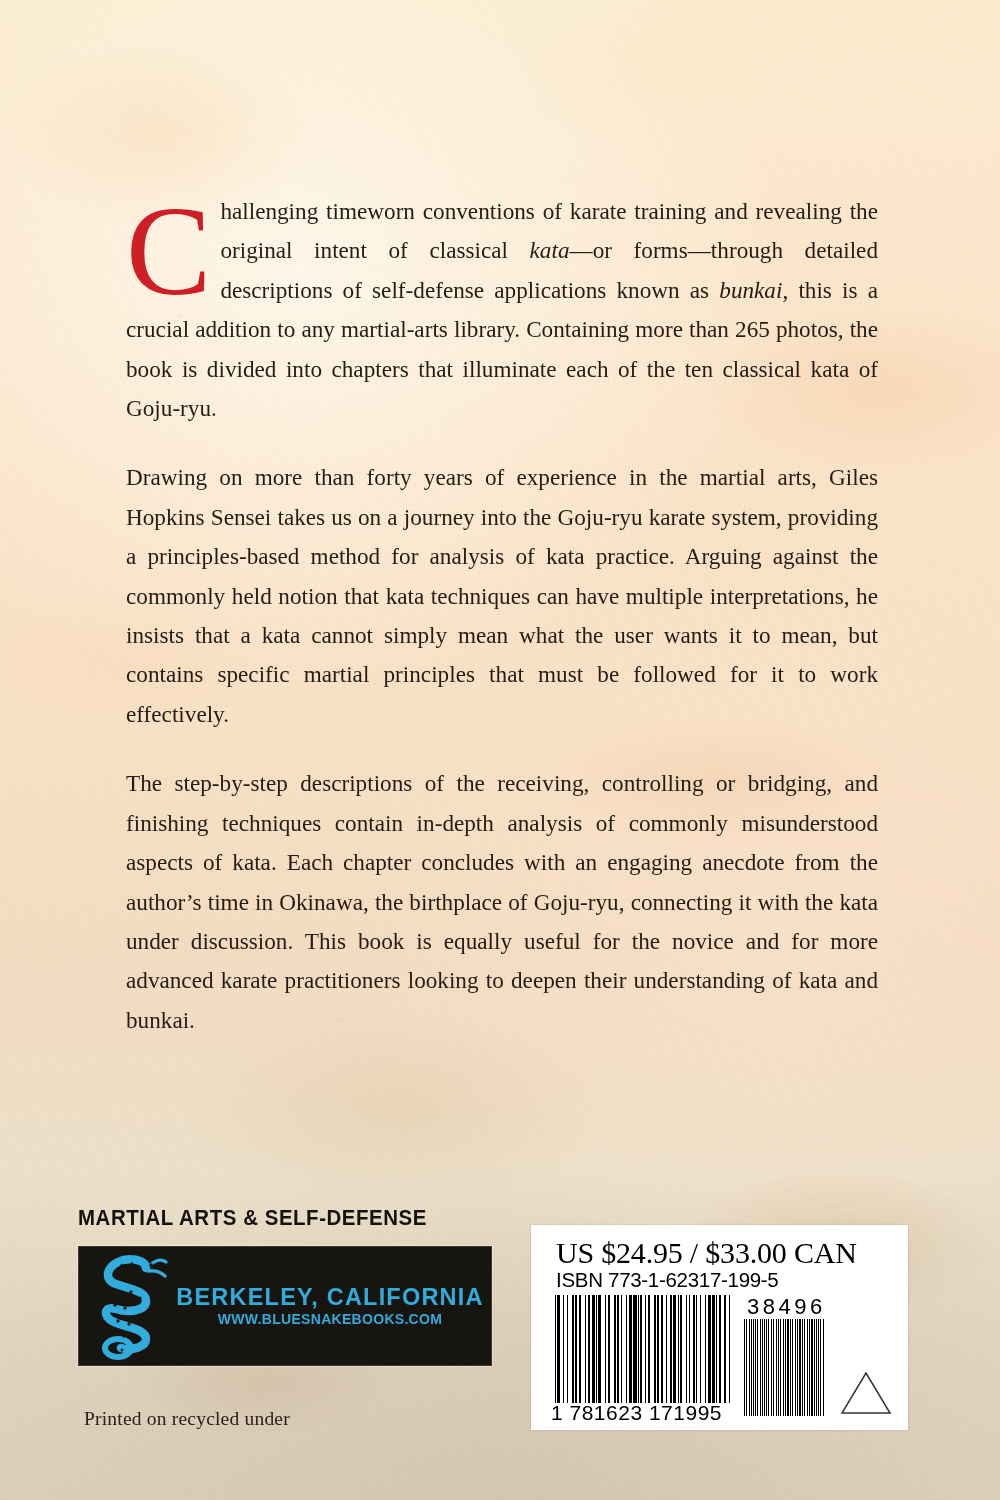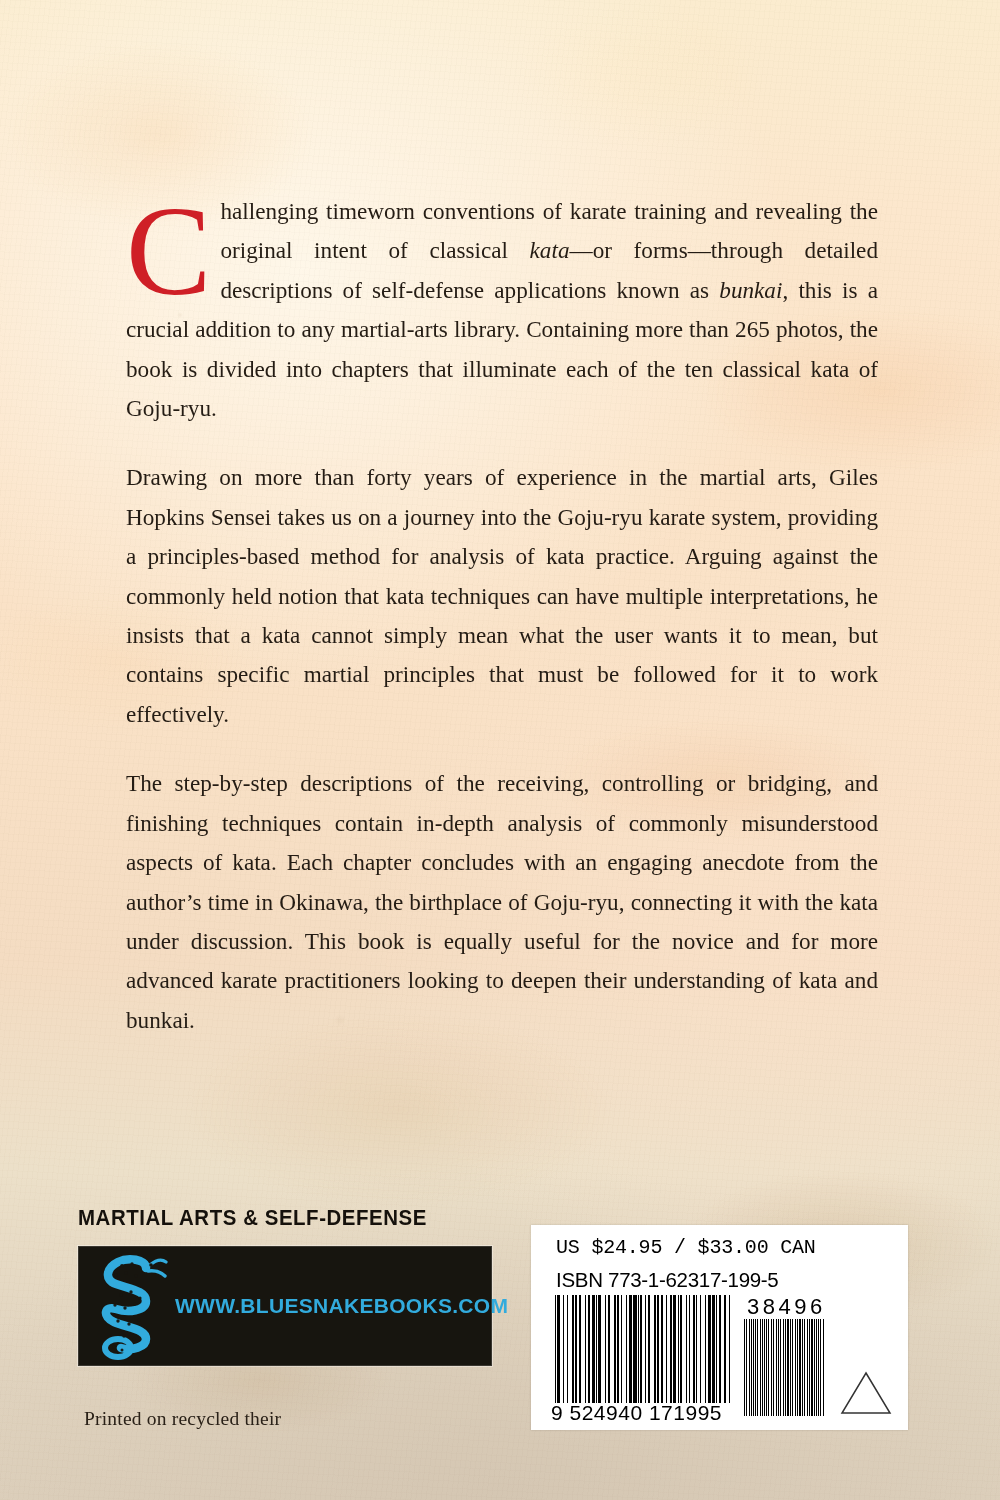--- a/index.html
+++ b/index.html
@@ -153,21 +153,21 @@
     line-height: 1.12;
     white-space: nowrap;
   }
   .pub-l2 {
     font-size: 23.5px;
     letter-spacing: 1.2px;
     line-height: 1.18;
     white-space: nowrap;
   }
   .pub-l3 {
-    font-size: 21px;
+    font-size: 14px;
     letter-spacing: 0.3px;
     line-height: 1.2;
     white-space: nowrap;
   }
 
   
   .recycled {
     position: absolute;
     left: 84px;
     top: 1408px;
@@ -186,22 +186,22 @@
     width: 377px;
     height: 205px;
     background: #ffffff;
     z-index: 4;
     box-shadow: 0 0 2px rgba(0,0,0,0.18);
   }
   .price {
     position: absolute;
     left: 25px;
     top: 11px;
-    font-family: Liberation Mono, monospace;
-    font-size: 20px;
+    font-family: Liberation Serif, serif;
+    font-size: 30px;
     color: #000;
     letter-spacing: -0.2px;
     white-space: nowrap;
   }
   .isbn {
     position: absolute;
     left: 25px;
     top: 43px;
     font-family: "Liberation Sans", sans-serif;
     font-size: 20.5px;
@@ -306,25 +306,26 @@
             <circle cx="51" cy="69" r="1.6"></circle>
           <circle cx="36" cy="85" r="1.7"></circle>
             <circle cx="46" cy="88" r="1.6"></circle>
           <circle cx="26" cy="96" r="1.6"></circle>
             <circle cx="34" cy="99" r="1.5"></circle>
         </g>
         <circle cx="63" cy="14" r="1.8" fill="#17150f"></circle>
       </svg>
     </div>
     <div class="pub-text">
+      <div class="pub-l2">BERKELEY, CALIFORNIA</div>
       <div class="pub-l3">WWW.BLUESNAKEBOOKS.COM</div>
     </div>
   </div>
 
-  <div class="recycled">Printed on recycled their</div>
+  <div class="recycled">Printed on recycled under</div>
 
   <div class="barpanel">
     <div class="price">US $24.95 / $33.00 CAN</div>
     <div class="isbn">ISBN 773-1-62317-199-5</div>
 
     <div class="ean-main">
         <div class="bar" style="left: 0px; width: 1.28115px;"></div>
         <div class="bar" style="left: 2.28115px; width: 2.36103px;"></div>
         <div class="bar" style="left: 8.18536px; width: 1px;"></div>
         <div class="bar" style="left: 11.7654px; width: 1px;"></div>
@@ -362,21 +363,21 @@
         <div class="bar" style="left: 141.337px; width: 1px;"></div>
         <div class="bar" style="left: 144.524px; width: 1.18058px;"></div>
         <div class="bar" style="left: 149.632px; width: 1.30608px;"></div>
         <div class="bar" style="left: 153.443px; width: 2.66445px;"></div>
         <div class="bar" style="left: 157.147px; width: 2.90944px;"></div>
         <div class="bar" style="left: 161.056px; width: 1.25443px;"></div>
         <div class="bar" style="left: 163.506px; width: 2.49446px;"></div>
         <div class="bar" style="left: 169.39px; width: 1.35019px;"></div>
         <div class="bar" style="left: 173.546px; width: 1px;"></div>
       </div>
-    <div class="ean-digits">9  524940  171995</div>
+    <div class="ean-digits">1  781623  171995</div>
 
     <div class="addon-digits">38496</div>
     <div class="ean-addon">
         <div class="bar" style="left: 0px; width: 1px;"></div>
         <div class="bar" style="left: 2px; width: 1.0304px;"></div>
         <div class="bar" style="left: 4.53389px; width: 1px;"></div>
         <div class="bar" style="left: 6.76px; width: 1px;"></div>
         <div class="bar" style="left: 9.07996px; width: 1px;"></div>
         <div class="bar" style="left: 11.08px; width: 1px;"></div>
         <div class="bar" style="left: 13.08px; width: 1px;"></div>

